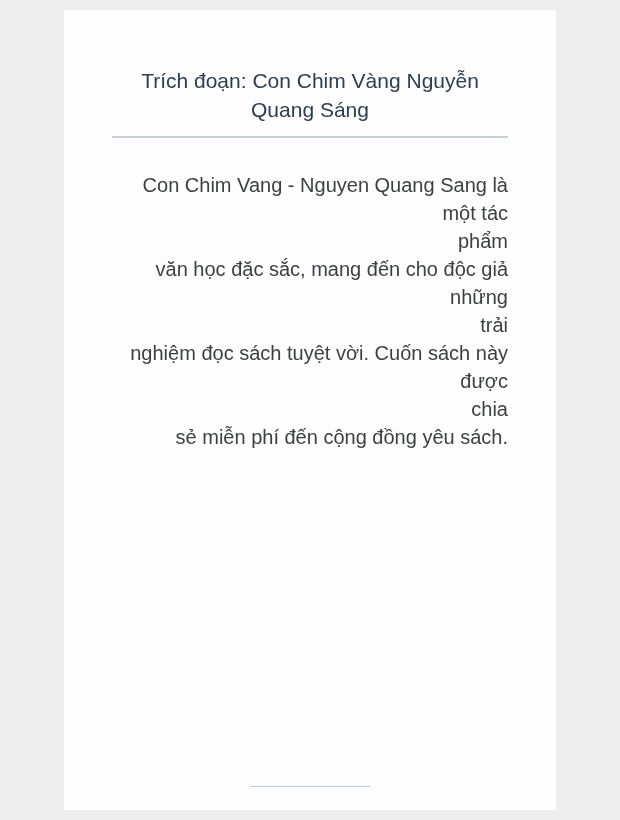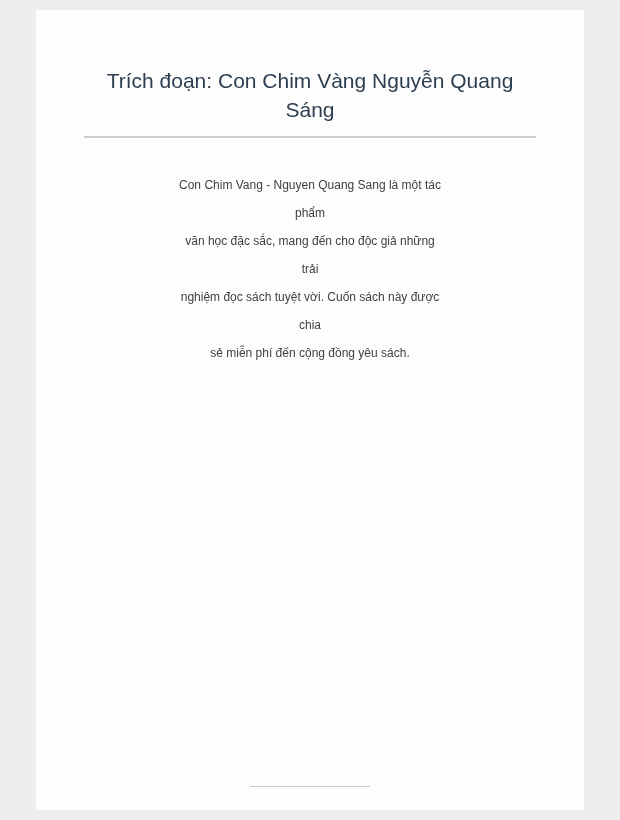--- a/index.html
+++ b/index.html
@@ -8,21 +8,21 @@
   }
   body {
     width: 620px;
     height: 820px;
     background: #eeeeee;
     font-family: "Liberation Sans", "DejaVu Sans", sans-serif;
     overflow: hidden;
   }
   .page {
     position: relative;
-    width: 548px;
+    width: 492px;
     height: 800px;
     margin: 10px auto 0;
     background: #fdfdfd;
     box-sizing: border-box;
   }
   .title {
     margin: 0 48px;
     padding-top: 56px;
     font-size: 21px;
     line-height: 1.4;
@@ -30,25 +30,25 @@
     text-align: center;
     color: #2c3e50;
   }
   .divider {
     height: 0;
     border-top: 2px solid #c9ced3;
     margin: 11px 48px 0;
   }
   .body-text {
     margin: 33px 48px 0;
-    font-size: 12px;
+    font-size: 20px;
     line-height: 28px;
     color: #3d3f42;
     white-space: pre-line;
-    text-align: center;
+    text-align: right;
   }
   .footer {
     position: absolute;
     left: 0;
     right: 0;
     bottom: 14px;
     text-align: center;
   }
   .footer-line {
     width: 120px;

